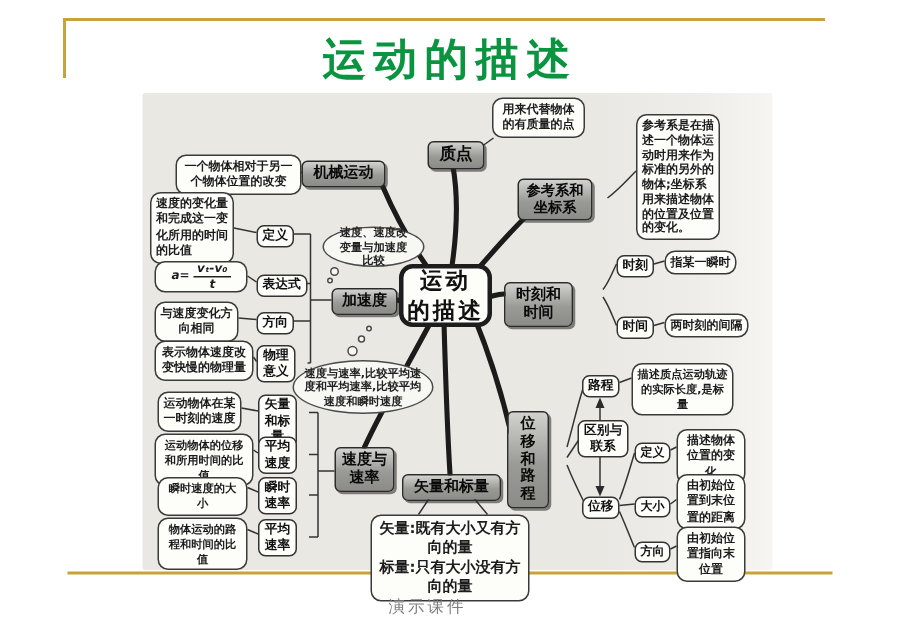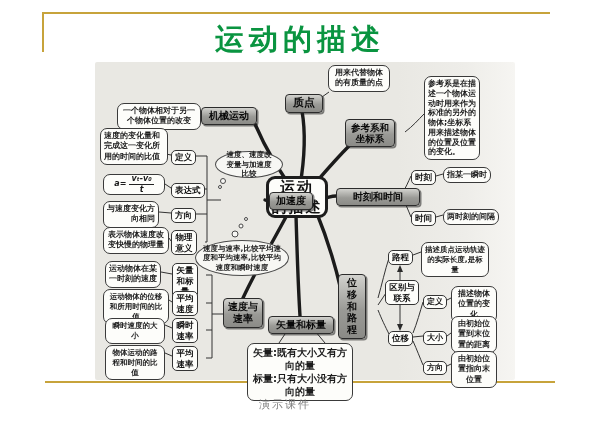--- a/index.html
+++ b/index.html
@@ -105,36 +105,36 @@
         <circle cx="151" cy="157" r="1.5" fill="#f7f7f4"></circle>
       </g>
     </svg>
 
     <div class="center-node">运动
 的描述</div>
 
     <div class="topic" style="left:106px;top:45px;width:56px;">机械运动</div>
     <div class="topic" style="left:190px;top:32px;width:38px;font-size:11px;">质点</div>
     <div class="topic" style="left:250px;top:57px;width:50px;font-size:9.5px;">参考系和坐标系</div>
-    <div class="topic" style="left:241px;top:126px;width:84px;">时刻和时间</div>
-    <div class="topic" style="left:126px;top:130px;width:44px;margin-left:48px;">加速度</div>
+    <div class="topic" style="left:241px;top:126px;width:46px;">时刻和时间</div>
+    <div class="topic" style="left:126px;top:130px;width:44px;">加速度</div>
     <div class="topic" style="left:128px;top:236px;width:40px;">速度与速率</div>
     <div class="topic" style="left:173px;top:254px;width:66px;">矢量和标量</div>
     <div class="topic" style="left:243px;top:212px;width:28px;">位移和路程</div>
 
     <div class="note" style="left:22px;top:41px;width:84px;">一个物体相对于另一个物体位置的改变</div>
-    <div class="note left" style="left:5px;top:66px;width:68px;">速度的变化量和完成这一变化所用的时间的比值</div>
+    <div class="note left" style="left:5px;top:66px;width:56px;">速度的变化量和完成这一变化所用的时间的比值</div>
     <div class="note formula" style="left:8px;top:112px;width:62px;height:21px;">
       <span>a=</span>
       <span class="frac">
         <span class="num">vₜ-v₀</span>
         <span class="den">t</span>
       </span>
     </div>
-    <div class="note" style="left:8px;top:139px;width:56px;text-align:right;">与速度变化方向相同</div>
+    <div class="note" style="left:8px;top:139px;width:56px;">与速度变化方向相同</div>
     <div class="note" style="left:8px;top:165px;width:66px;">表示物体速度改变快慢的物理量</div>
     <div class="note" style="left:10px;top:199px;width:56px;text-align:right;">运动物体在某一时刻的速度</div>
     <div class="note" style="left:8px;top:227px;width:66px;font-size:7.5px;">运动物体的位移和所用时间的比值</div>
     <div class="note" style="left:10px;top:256px;width:60px;font-size:7.5px;">瞬时速度的大小</div>
     <div class="note" style="left:10px;top:283px;width:60px;font-size:7.5px;">物体运动的路程和时间的比值</div>
 
     <div class="tag" style="left:76px;top:88px;">定义</div>
     <div class="tag" style="left:76px;top:121px;">表达式</div>
     <div class="tag" style="left:76px;top:146px;">方向</div>
     <div class="tag" style="left:76px;top:168px;width:26px;">物理意义</div>

